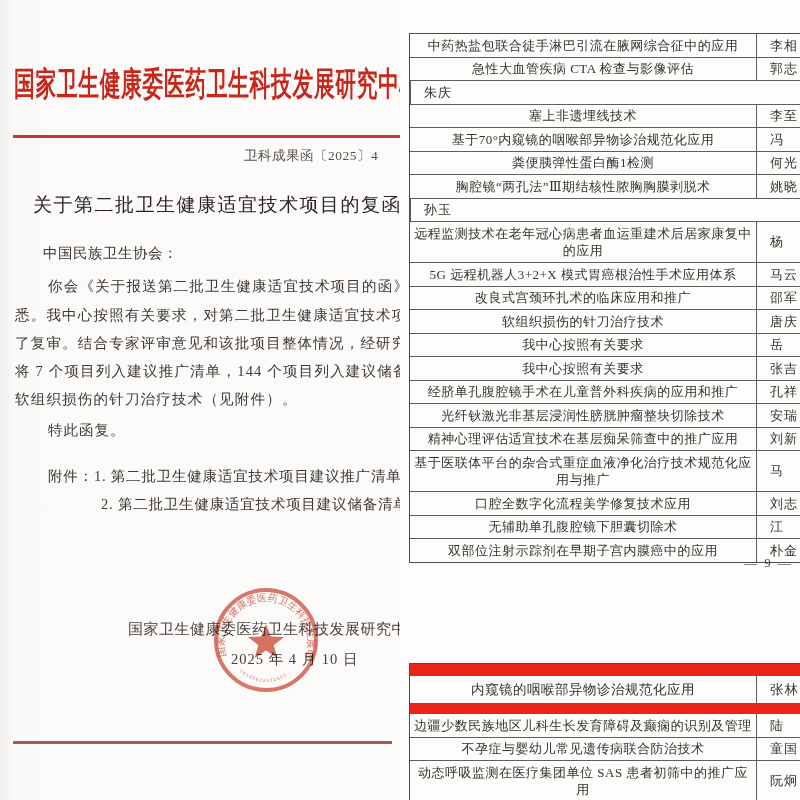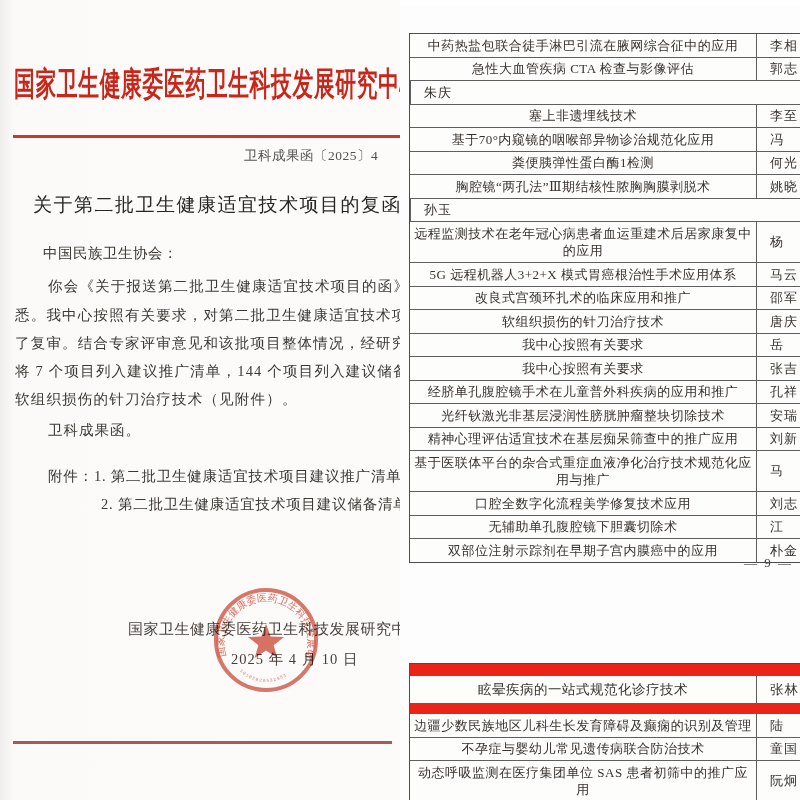--- a/index.html
+++ b/index.html
@@ -66,21 +66,21 @@
   <div class="agency-header">国家卫生健康委医药卫生科技发展研究中心</div>
   <div class="header-rule"></div>
   <div class="doc-number">卫科成果函〔2025〕4</div>
   <div class="letter-title">关于第二批卫生健康适宜技术项目的复函</div>
   <div class="salutation">中国民族卫生协会：</div>
   <div class="body-line bl-0">你会《关于报送第二批卫生健康适宜技术项目的函》收</div>
   <div class="body-line bl-1">悉。我中心按照有关要求，对第二批卫生健康适宜技术项目进</div>
   <div class="body-line bl-2">了复审。结合专家评审意见和该批项目整体情况，经研究，</div>
   <div class="body-line bl-3">将 7 个项目列入建议推广清单，144 个项目列入建议储备清单</div>
   <div class="body-line bl-4">软组织损伤的针刀治疗技术（见附件）。</div>
-  <div class="closing">卫科成果函。</div>
+  <div class="closing">特此函复。</div>
   <div class="att-1">附件：1. 第二批卫生健康适宜技术项目建议推广清单</div>
   <div class="att-2">2. 第二批卫生健康适宜技术项目建议储备清单</div>
   <div class="signature">国家卫生健康委医药卫生科技发展研究中心</div>
   <div class="sig-date">2025 年 4 月 10 日</div>
 
   <svg class="seal" viewBox="0 0 108 108" xmlns="http://www.w3.org/2000/svg">
     <circle cx="54" cy="54" r="50" fill="none" stroke="#cd4a37" stroke-width="4" opacity=".85"></circle>
     <polygon points="54,38 58.7,50.6 72.1,51 61.6,59.2 65.4,72.1 54,64.6 42.6,72.1 46.4,59.2 35.9,51 49.3,50.6" fill="#cd4a37" opacity=".88"></polygon>
     <defs>
       <path id="sealTopArc" d="M 14,70 A 42,42 0 1 1 94,70" fill="none"></path>
@@ -184,21 +184,21 @@
           <div class="cell name">朴金</div>
         </div>
       </div>
   </div>
 
   <div class="page-num">— 9 —</div>
 
   <div class="ttable bottom-table">
     <div class="hl-bar"></div>
     <div class="trow hl-row">
-      <div class="cell project">眩晕疾病的一站式规范化诊疗技术</div>
+      <div class="cell project">内窥镜的咽喉部异物诊治规范化应用</div>
       <div class="cell name">张林</div>
     </div>
     <div class="hl-bar lower"></div>
     <div>
         <div class="trow">
           <div class="cell project">边疆少数民族地区儿科生长发育障碍及癫痫的识别及管理</div>
           <div class="cell name">陆</div>
         </div>
         <div class="trow">
           <div class="cell project">不孕症与婴幼儿常见遗传病联合防治技术</div>

